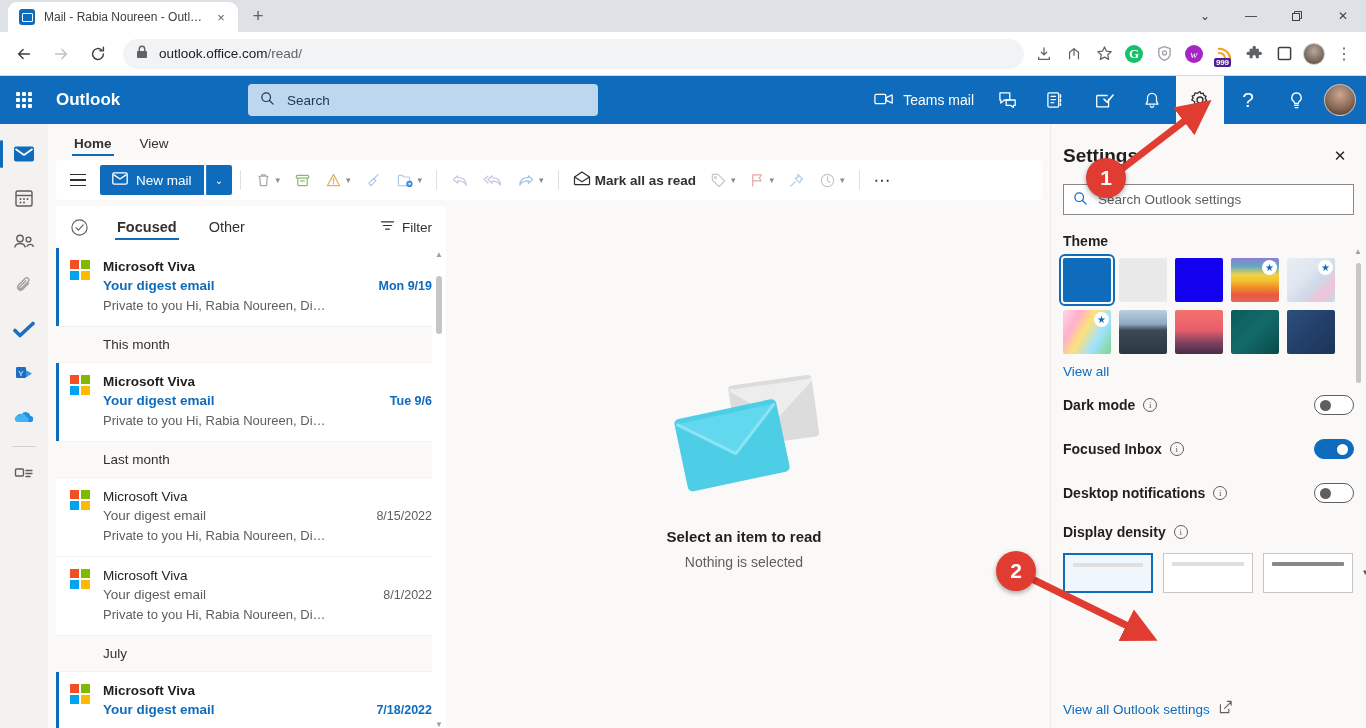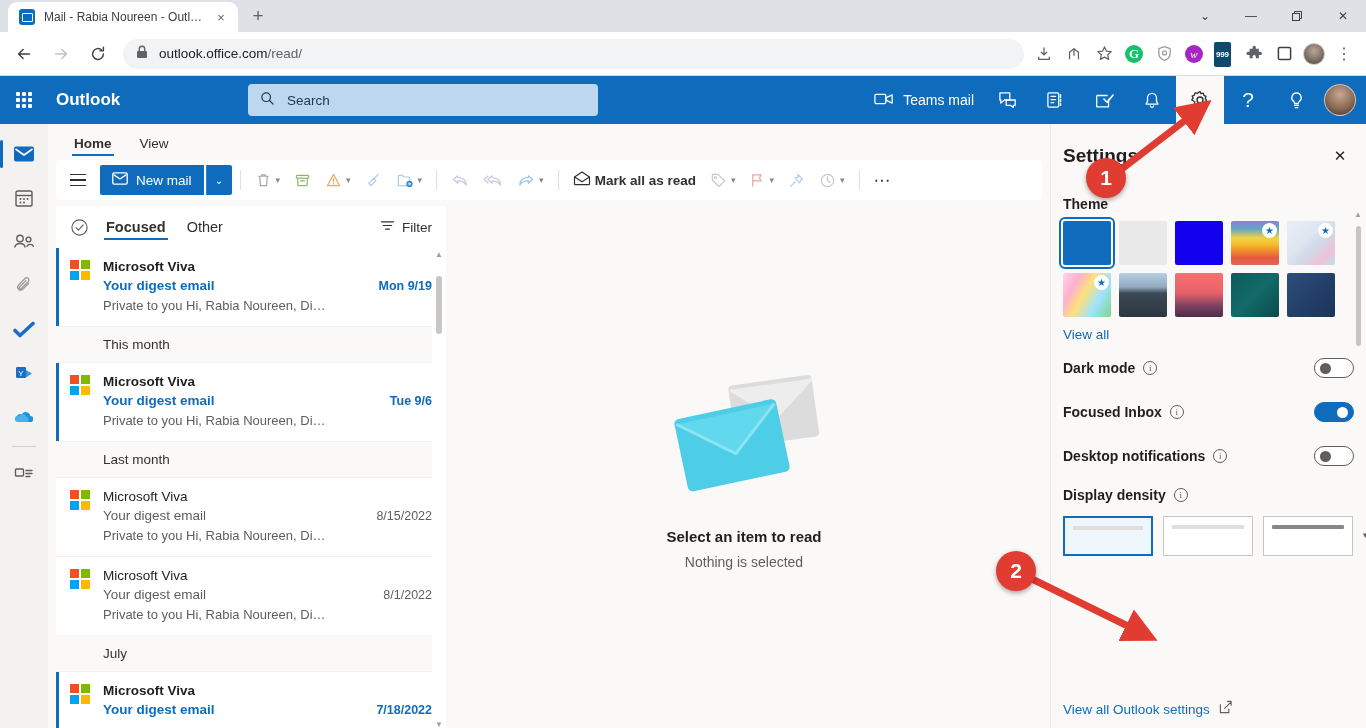--- a/index.html
+++ b/index.html
@@ -85,22 +85,22 @@
   .ext-g { width: 18px; height: 18px; border-radius: 50%; background: #15c26b;
            color: #fff; font-size: 13px; font-weight: bold;
            display: flex; align-items: center; justify-content: center;
            font-family: "Liberation Serif", serif; }
   .ext-w { width: 18px; height: 18px; border-radius: 50%; background: #a626c4;
            color: #fff; font-size: 11px; font-style: italic;
            display: flex; align-items: center; justify-content: center;
            font-family: "Liberation Serif", serif; }
   .badge999 {
     position: absolute; bottom: 1px; left: 4px;
-    background: #0c4a6e; color: #fff; font-size: 8px;
-    padding: 8px 2px; border-radius: 2px; font-weight: bold;
+    background: #4c1d95; color: #fff; font-size: 8px;
+    padding: 0px 2px; border-radius: 2px; font-weight: bold;
     letter-spacing: -0.2px;
   }
   .avatar-tb {
     width: 22px; height: 22px; border-radius: 50%;
     background: radial-gradient(circle at 50% 35%, #b9a79a 0%, #7a6a60 60%, #4a403a 100%);
     border: 1px solid #c8c8c8;
   }
 
   
   .ol-header {
@@ -207,21 +207,21 @@
   .panes { flex: 1; display: flex; padding: 6px 8px 0 8px; gap: 0; min-height: 0; }
 
   
   .listpane {
     width: 390px; background: #fff; flex: none;
     display: flex; flex-direction: column; min-height: 0;
     position: relative;
   }
   .listhead {
     height: 42px; display: flex; align-items: center;
-    padding: 0 14px; gap: 1px;
+    padding: 0 14px; gap: 12px;
   }
   .pivot {
     font-size: 14.5px; color: #323130; padding: 0 10px;
     position: relative; height: 32px; display: flex; align-items: center;
   }
   .pivot.sel { font-weight: bold; }
   .pivot.sel::after {
     content: ""; position: absolute; left: 8px; right: 8px;
     bottom: 3px; height: 2px; background: #0f6cbd;
   }
@@ -890,20 +890,29 @@
 
       </div>
     </div>
 
     <div class="settings">
       <div class="set-head">
         <div class="set-title">Settings</div>
         <div class="set-close">✕</div>
       </div>
 
+      <div class="set-search">
+        <span>
+          <svg width="15" height="15" viewBox="0 0 16 16">
+              <circle cx="6.6" cy="6.6" r="4.6" fill="none" stroke="#0f6cbd" stroke-width="1.3"></circle>
+              <path d="M10.1 10.1L14 14" stroke="#0f6cbd" stroke-width="1.3" stroke-linecap="round"></path>
+            </svg>
+        </span>
+        <span>Search Outlook settings</span>
+      </div>
 
       <div class="set-scroll">
 
         <div class="sec-label">Theme</div>
 
         <div class="themes">
           <div class="thumb sel" style="background:#0f6cbd;"></div>
           <div class="thumb" style="background:#e9e9e9;"></div>
           <div class="thumb" style="background:#1200ee;"></div>
           <div class="thumb" style="background:linear-gradient(180deg,#8f7fd0 0%,#5fa7c8 18%,#f0d14a 38%,#f3c22e 52%,#ef8b2a 68%,#e8573f 84%,#e06a5a 100%);">

